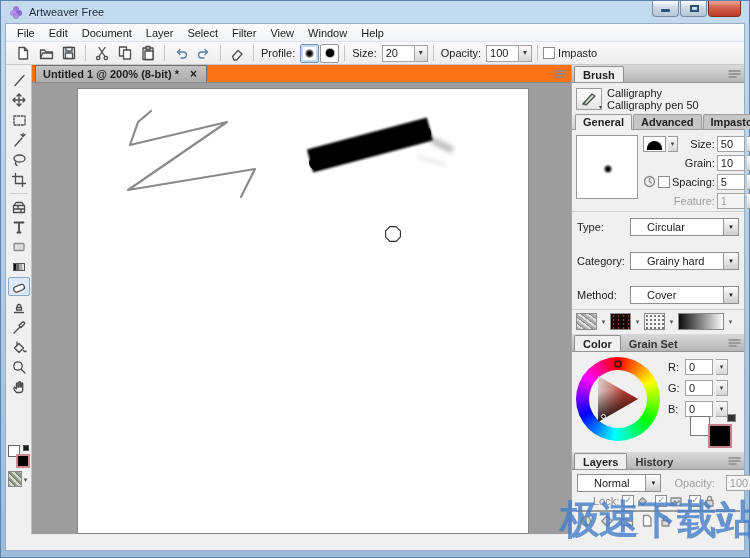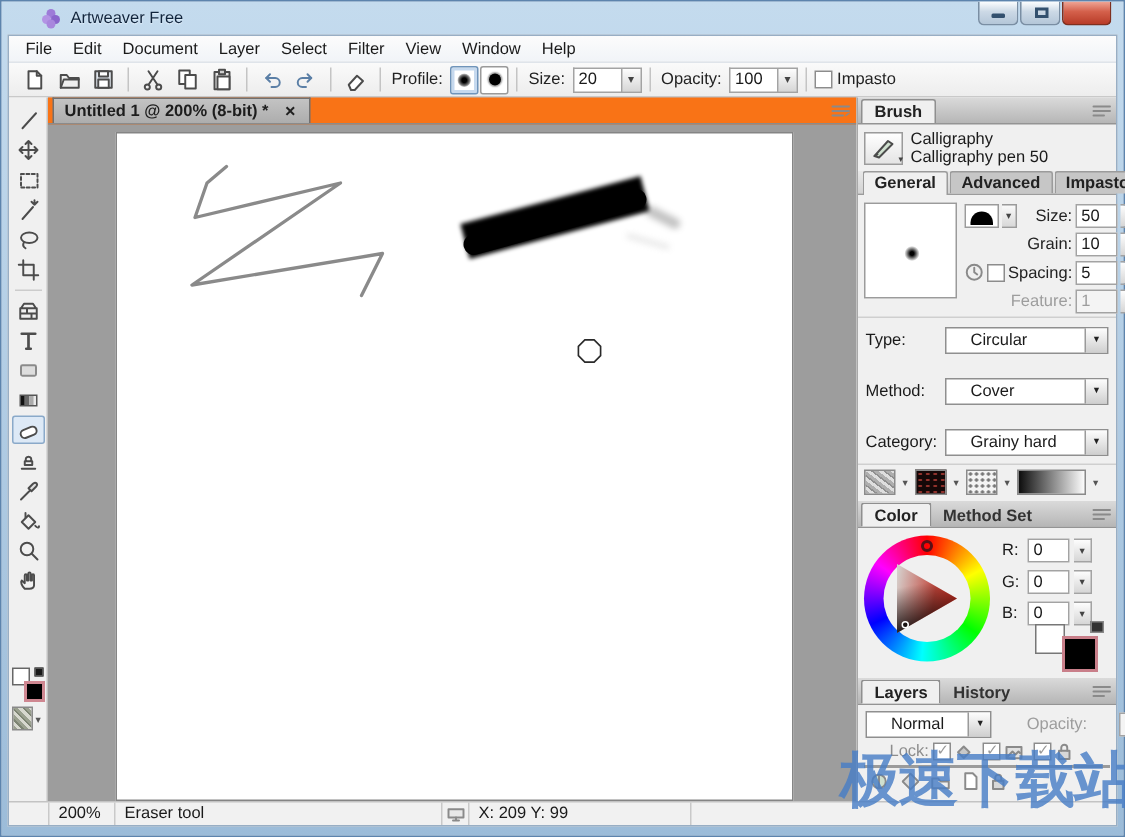--- a/index.html
+++ b/index.html
@@ -1,20 +1,20 @@
 <!DOCTYPE html>
 <html><head>
 <meta charset="utf-8">
 <style>
   *{box-sizing:border-box;margin:0;padding:0}
   html,body{width:750px;height:558px;overflow:hidden}
   body{font-family:"Liberation Sans",sans-serif;font-size:11px;color:#1a1a1a;background:#fff}
   .win{position:absolute;inset:0;background:linear-gradient(#c4dbee,#9cbcd9);border:1px solid #5d84ad}
   
-  .titlebar{position:absolute;left:0;top:0;right:0;height:22px;display:flex;align-items:center;padding-left:27px;gap:6px}
+  .titlebar{position:absolute;left:0;top:0;right:0;height:22px;display:flex;align-items:center;padding-left:9px;gap:6px}
   .app-icon{width:13px;height:13px;position:relative}
   .app-icon span{position:absolute;width:6px;height:6px;border-radius:50%;background:#9d7bd8}
   .app-icon span:nth-child(1){left:3px;top:0}
   .app-icon span:nth-child(2){left:0;top:4px;background:#b394e4}
   .app-icon span:nth-child(3){left:6px;top:4px;background:#8a66cc}
   .app-icon span:nth-child(4){left:3px;top:7px;background:#a887dd}
   .title-text{color:#10243c;text-shadow:0 1px 1px #e8f2fb}
   .winbtns{position:absolute;right:8px;top:0;display:flex}
   .wbtn{width:27px;height:16px;border:1px solid #7a8ea3;border-top:none;border-radius:0 0 4px 4px;background:linear-gradient(#fdfeff,#ccd9e6 45%,#b4c6d8);margin-left:1px;position:relative}
   .wbtn.close{width:33px;background:linear-gradient(#f0a696,#d4604b 45%,#b83c28);border-color:#7e3020}
@@ -121,21 +121,21 @@
   .tri-shade{position:absolute;left:22px;top:19px;width:40px;height:46px;clip-path:polygon(0 0,0 100%,100% 50%);background:linear-gradient(170deg,rgba(0,0,0,0) 30%,rgba(0,0,0,.9) 92%)}
   .tri-marker{position:absolute;left:25px;top:57px;width:5px;height:5px;border-radius:50%;border:1px solid #fff;background:rgba(0,0,0,.6)}
   .rgb-col{margin-left:auto;width:72px;display:flex;flex-direction:column;gap:5px;padding-top:2px}
   .rgb-row{display:flex;align-items:center;gap:3px}
   .rgb-row .rlbl{width:14px}
   .color-swatches{position:absolute;right:6px;bottom:2px;width:50px;height:34px}
   .cs-fg{position:absolute;left:2px;top:0;width:20px;height:20px;background:#fff;border:1px solid #777}
   .cs-bg{position:absolute;left:20px;top:8px;width:24px;height:24px;background:#000;border:2px solid #c97f8a}
   .cs-mini1{position:absolute;right:2px;top:-2px;width:9px;height:8px;border:1px solid #888;background:#333}
   
-  .layers-controls{display:flex;align-items:center;gap:21px;padding:4px 5px 2px;flex:none}
+  .layers-controls{display:flex;align-items:center;gap:11px;padding:4px 5px 2px;flex:none}
   .blend-combo{width:92px}
   .lk-row{display:flex;align-items:center;gap:3px;padding:1px 21px 3px;flex:none;color:#8d8d8d}
   .layer-list{flex:1;margin:0 4px 2px;background:#f97316;border:1px solid #9b9b9b;position:relative;overflow:hidden}
   .layer-row{position:absolute;left:0;top:0;right:13px;height:30px;background:#cfe2f6;border-bottom:1px solid #b8cde4;display:flex;align-items:center;padding:0 4px;gap:5px}
   .layer-thumb{width:26px;height:24px;background:#fff;border:1px solid #6d6d6d;flex:none;position:relative}
   .vscroll{position:absolute;right:0;top:0;bottom:0;width:13px;background:#e9e9e9;border-left:1px solid #c2c2c2}
   .vs-up,.vs-dn{position:absolute;left:0;right:0;height:13px;background:linear-gradient(#fbfbfb,#dcdcdc);border:1px solid #b5b5b5;text-align:center}
   .vs-up{top:0}.vs-up::after{content:"▴";font-size:8px;color:#555;line-height:11px}
   .vs-dn{bottom:0}.vs-dn::after{content:"▾";font-size:8px;color:#555;line-height:11px}
   .layer-buttons{height:15px;display:flex;align-items:center;gap:7px;padding:0 8px 2px;flex:none}
@@ -472,48 +472,48 @@
         </div>
         <div class="combo-rows">
           <div class="crow">
             <span class="clbl">Type:</span>
             <div class="combo">
                 <span class="cval">Circular</span>
                 <span class="cbtn"></span>
               </div>
           </div>
           <div class="crow">
+            <span class="clbl">Category:</span>
+            <div class="combo">
+                <span class="cval">Grainy hard</span>
+                <span class="cbtn"></span>
+              </div>
+          </div>
+          <div class="crow">
             <span class="clbl">Method:</span>
             <div class="combo">
                 <span class="cval">Cover</span>
-                <span class="cbtn"></span>
-              </div>
-          </div>
-          <div class="crow">
-            <span class="clbl">Category:</span>
-            <div class="combo">
-                <span class="cval">Grainy hard</span>
                 <span class="cbtn"></span>
               </div>
           </div>
         </div>
         <div class="brush-swatches">
           <span class="bsw texture"></span>
             <span class="bsw-dd"></span>
           <span class="bsw darkset"></span>
             <span class="bsw-dd"></span>
           <span class="bsw scatter"></span>
             <span class="bsw-dd"></span>
           <span class="bsw grad"></span>
             <span class="bsw-dd"></span>
         </div>
 
         <div class="phead">
           <span class="ptab active">Color</span>
-          <span class="ptab inactive">Method Set</span>
+          <span class="ptab inactive">Grain Set</span>
           <svg class="ic gray pmenu" width="13" height="10">
               <path d="M1 2h11M1 5h11M1 8h7"></path>
             </svg>
         </div>
         <div class="color-body">
           <div class="wheel">
             <div class="ring"></div>
             <div class="ring-marker"></div>
             <div class="tri"></div>
             <div class="tri-shade"></div>
@@ -615,30 +615,17 @@
             </svg>
           <svg class="ic gray" width="11" height="12">
               <rect x="2" y="5.5" width="7" height="5.5" fill="#d8d8d8"></rect>
               <path d="M3.5 5.5v-2a2 2 0 0 1 4 0v2"></path>
             </svg>
         </div>
 
       </div>
     </div>
 
-    <div class="statusbar">
-      <span class="scell blank"></span>
-      <span class="scell zoomc">200%</span>
-      <span class="scell toolc">Eraser tool</span>
-      <span class="scell iconc">
-          <svg class="ic gray" width="12" height="10">
-            <rect x="1" y="1.5" width="10" height="5.5" fill="#e8e8e8"></rect>
-            <path d="M4 9h4M6 7v2"></path>
-          </svg>
-        </span>
-      <span class="scell coordc">X: 209  Y: 99</span>
-      <span class="scell fill"></span>
-    </div>
 
   </div>
 </div>
 
 <div class="watermark">极速下载站</div>
 
 </body></html>

